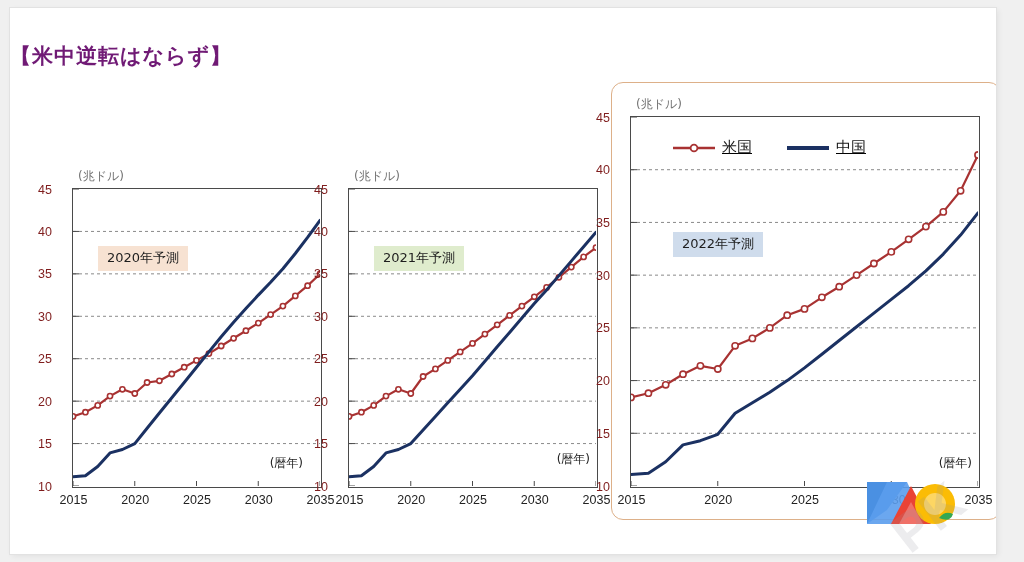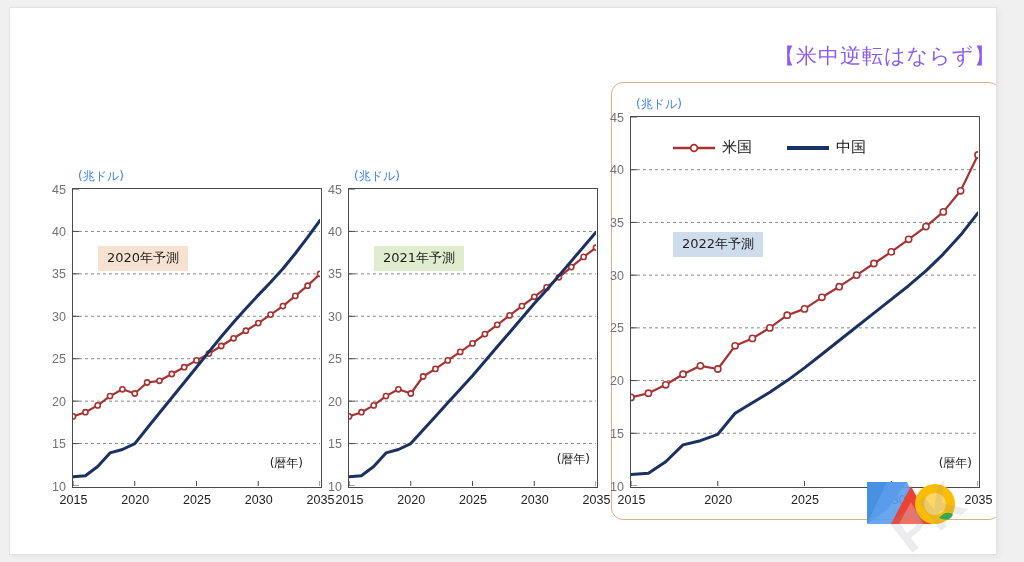--- a/index.html
+++ b/index.html
@@ -16,22 +16,22 @@
   #card{
     position:absolute;left:10px;top:8px;width:986px;height:546px;
     background:#ffffff;
     box-shadow:0 0 0 1px #e2e2e2, 2px 2px 6px rgba(0,0,0,.07);
   }
   #inner{position:absolute;inset:0;overflow:hidden;}
 
   
   .title{
     position:absolute;left:0;right:0;top:34px;
-    text-align:right;
-    font-size:21px;font-weight:normal;color:#8b5cf6;
+    text-align:left;
+    font-size:21px;font-weight:bold;color:#701a75;
     letter-spacing:1px;
     font-family:"DejaVu Sans","Liberation Sans",sans-serif;
   }
 
   
   .footnote{
     position:absolute;left:22px;bottom:14px;
     font-size:13px;color:#2b2b2b;
     font-family:"DejaVu Sans","Liberation Sans",sans-serif;
   }
@@ -40,54 +40,54 @@
   .panel{position:absolute;}
   .panel.framed{
     border:1.6px solid #ddb089;
     border-radius:12px;
     background:#ffffff;
     box-shadow:0 0 0 1px rgba(255,255,255,.6);
   }
 
   .unit{
     position:absolute;
-    font-size:12px;color:#3b82f6;white-space:nowrap;
+    font-size:12px;color:#737373;white-space:nowrap;
     font-family:"DejaVu Sans","Liberation Sans",sans-serif;
   }
   .xunit{
     position:absolute;
     font-size:12px;color:#222;white-space:nowrap;
     font-family:"DejaVu Sans","Liberation Sans",sans-serif;
     margin-left:28px;
   }
   .plot{position:absolute;border:1.4px solid #4a4a4a;background:#fff;box-sizing:border-box;}
   .plot svg{display:block;}
 
   .ytick{
-    position:absolute;text-align:right;
-    font-size:12.5px;color:#737373;
+    position:absolute;
+    font-size:12.5px;color:#7f1d1d;
     transform:translateY(-50%);
     font-family:"Liberation Sans",sans-serif;
   }
   .xtick{
     position:absolute;text-align:center;
     font-size:12.5px;color:#222;
     transform:translateX(-50%);
     font-family:"Liberation Sans",sans-serif;
   }
   .fcastlabel{
     position:absolute;
     font-size:13px;color:#1e1e1e;
     padding:3px 9px 4px 9px;white-space:nowrap;
     font-family:"DejaVu Sans","Liberation Sans",sans-serif;
   }
 
   
   .legend{position:absolute;display:flex;gap:34px;align-items:center;}
-  .legitem{display:flex;align-items:center;gap:6px;}
+  .legitem{display:flex;align-items:center;gap:6px;text-decoration:underline;}
   .legtext{font-size:15px;color:#151515;font-family:"DejaVu Sans","Liberation Sans",sans-serif;}
 
   
   .logo{position:absolute;width:96px;height:62px;}
   .wm{
     position:absolute;
     color:rgba(150,150,160,.18);
     font-size:54px;font-weight:bold;
     transform:rotate(-38deg);
     font-family:"Liberation Sans",sans-serif;

